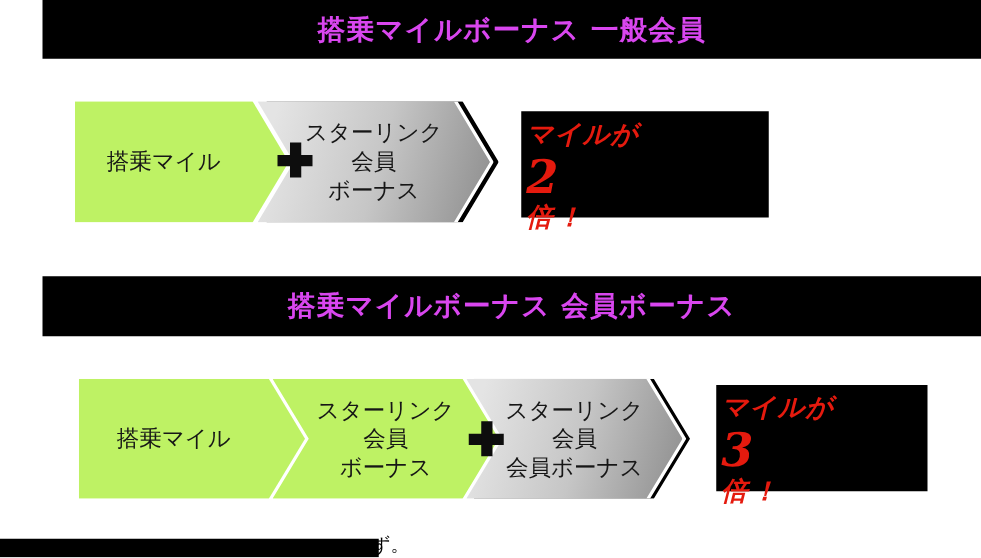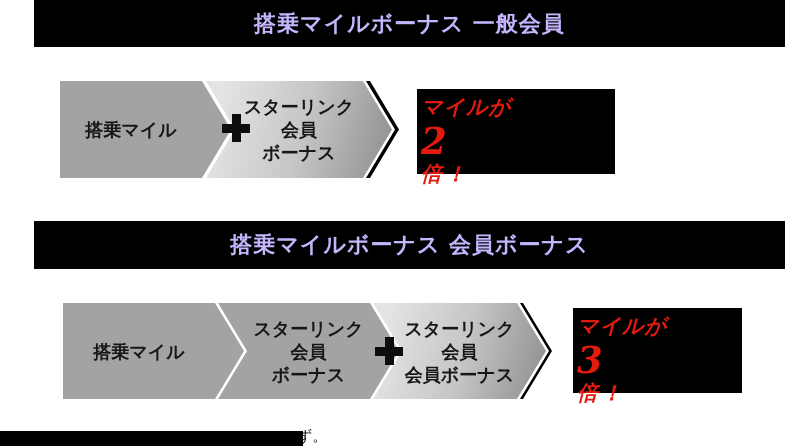--- a/index.html
+++ b/index.html
@@ -7,44 +7,44 @@
     position:relative; width:785px; height:446px; background:#ffffff;
     overflow:hidden;
     font-family:"DejaVu Serif","Liberation Serif",serif;
   }
   
   .hdr {
     position:absolute; left:34px; width:751px; background:#000000;
     display:flex; align-items:center; justify-content:center;
   }
   .hdr .hdr-text {
-    color:#c4b5fd; font-weight:bold; font-size:22px; letter-spacing:1px;
+    color:#d946ef; font-weight:bold; font-size:22px; letter-spacing:1px;
   }
   #hdr1 { top:0; height:47px; }
   #hdr2 { top:221px; height:48px; }
 
   
   .chev {
     position:absolute; display:flex; align-items:center; justify-content:center;
     box-sizing:border-box;
   }
   .chev-first {
     clip-path: polygon(0 0, calc(100% - 29px) 0, 100% 50%, calc(100% - 29px) 100%, 0 100%);
     padding-right:29px;
   }
   .chev-mid {
     clip-path: polygon(0 0, calc(100% - 29px) 0, 100% 50%, calc(100% - 29px) 100%, 0 100%, 29px 50%);
     padding-left:29px; padding-right:29px;
   }
-  .light { background:#a3a3a3; }
+  .light { background:#bef264; }
   .grad  { background: linear-gradient(105deg, #e4e4e4 8%, #c6c6c6 52%, #8d8d8d 100%); }
   .layer-black { background:#000000; }
   .layer-white { background:#ffffff; }
   .chev .lbl {
-    white-space:pre-line; text-align:center; font-weight:bold;
+    white-space:pre-line; text-align:center; font-weight:normal;
     font-size:18px; line-height:23px; color:#161616;
   }
 
   
   .plus { position:absolute; width:28px; height:28px; z-index:7; }
   .plus .h { position:absolute; left:0; top:10px; width:28px; height:9px; background:#0d0d0d; }
   .plus .v { position:absolute; left:10px; top:0; width:9px; height:28px; background:#0d0d0d; }
 
   
   .result-box { position:absolute; background:#000000; z-index:1; }

